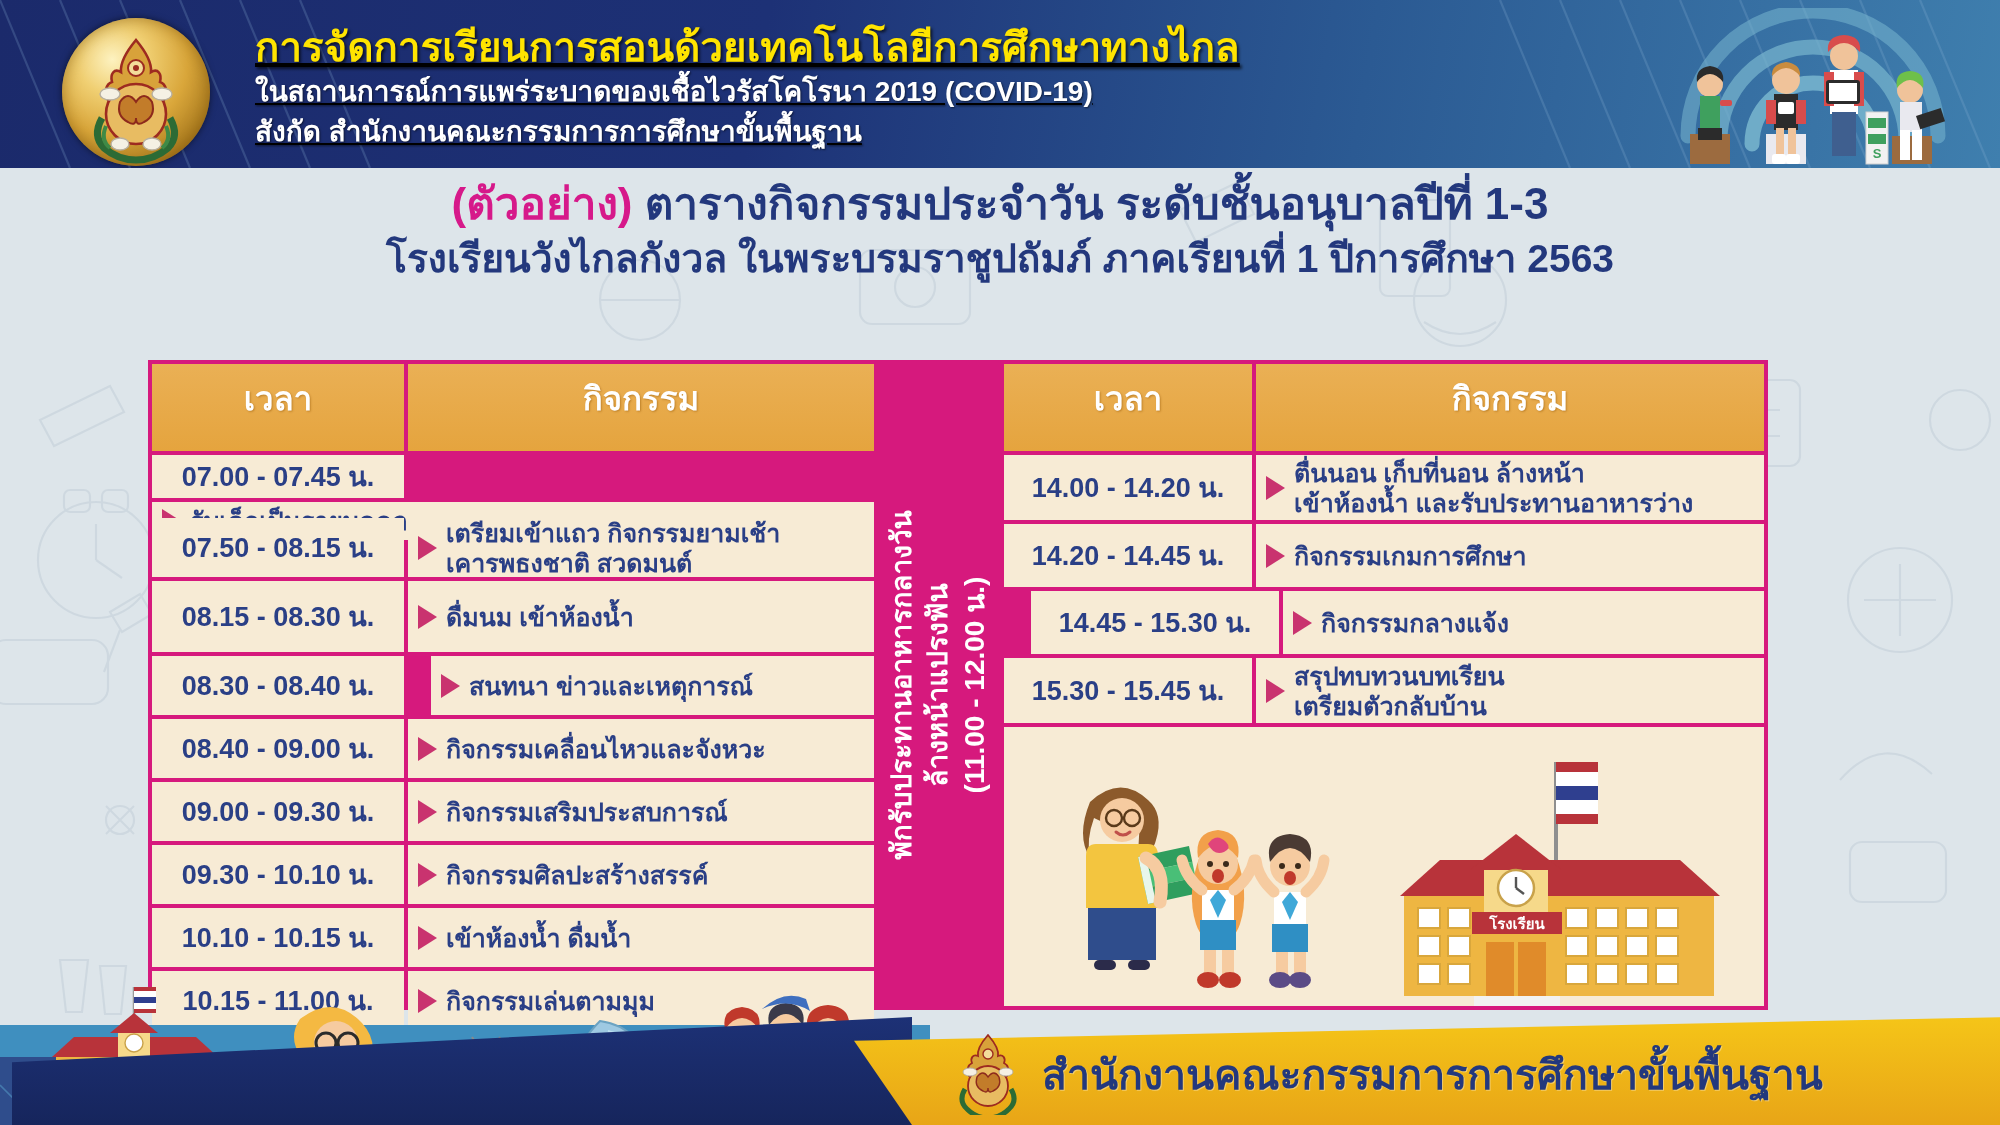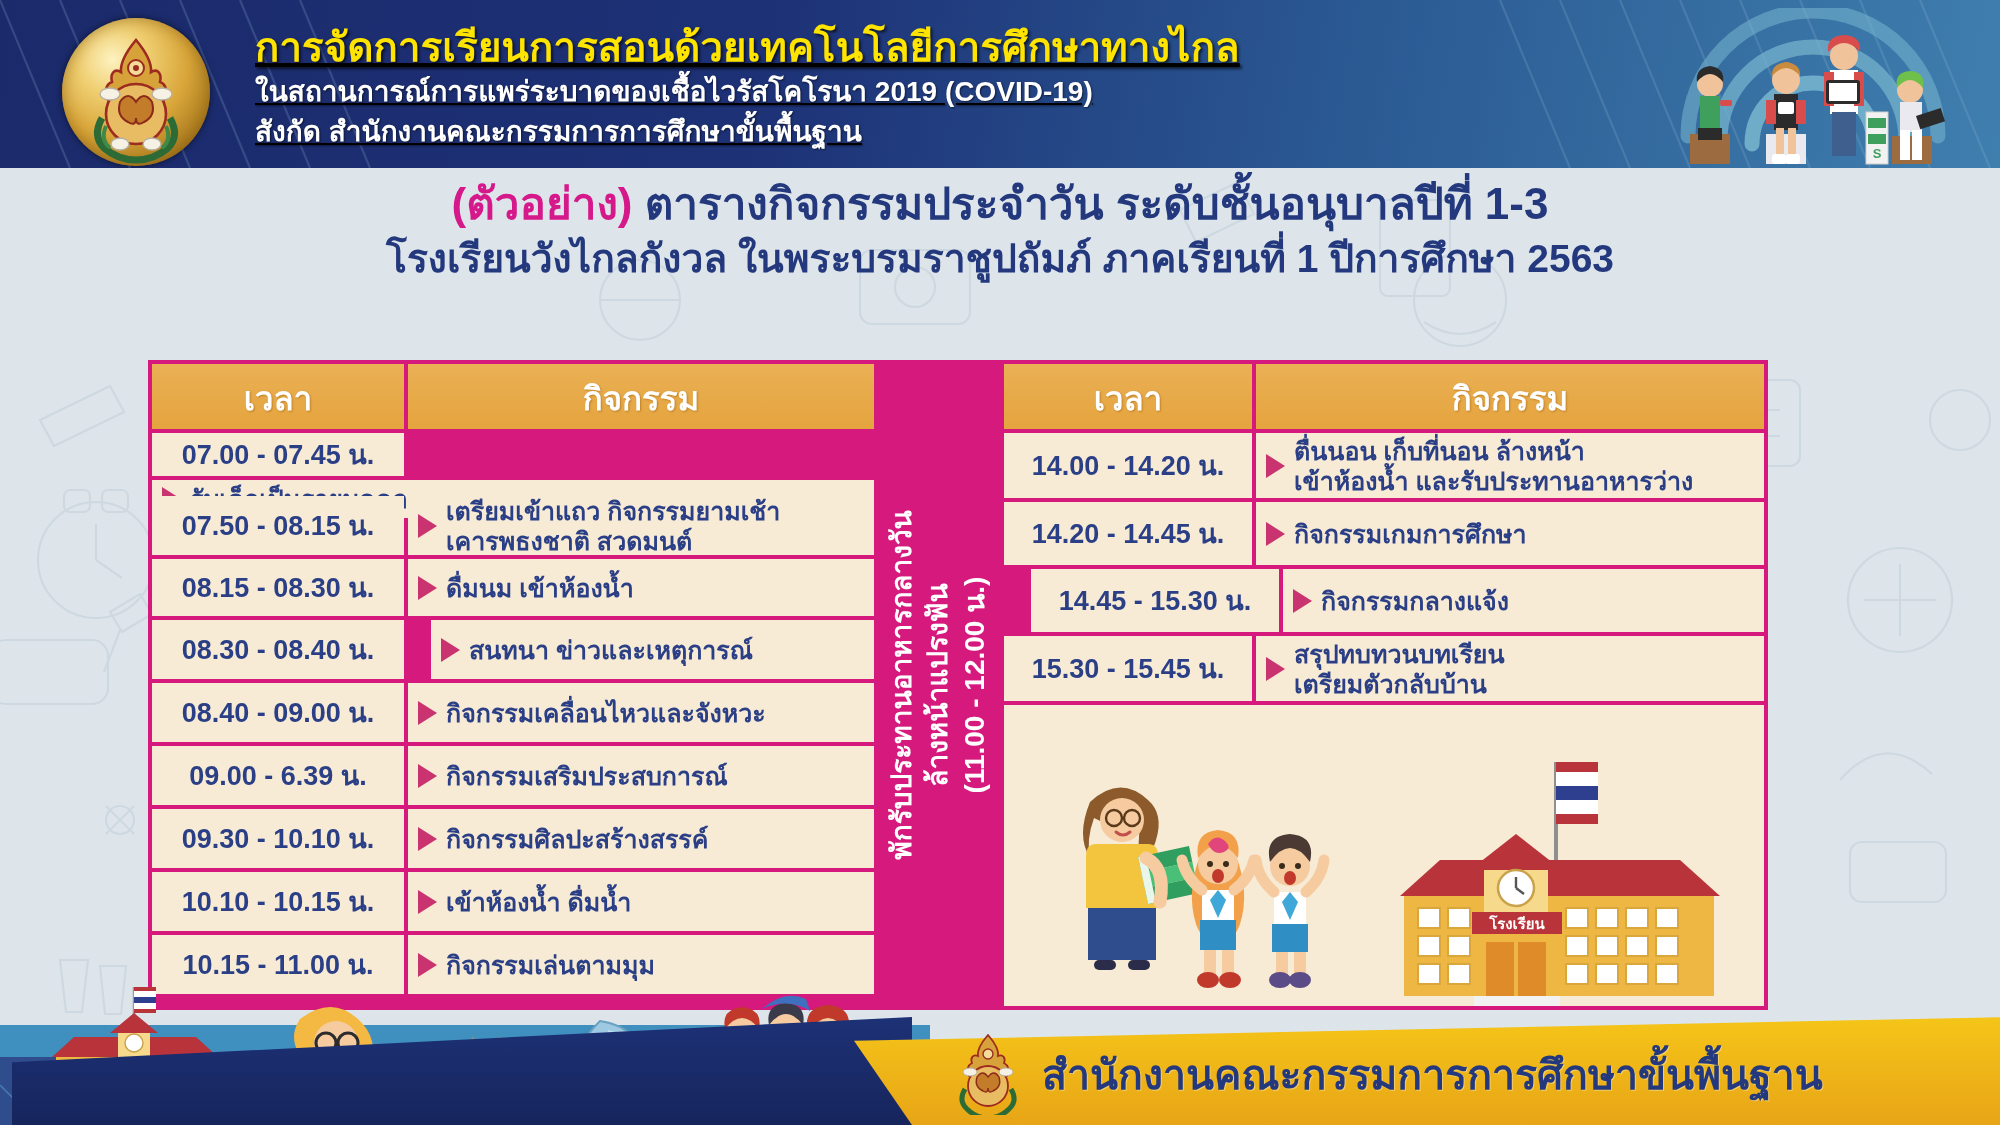--- a/index.html
+++ b/index.html
@@ -59,21 +59,21 @@
     transform:translate(-50%,-50%) rotate(-90deg);
     transform-origin:center center;
     white-space:nowrap; text-align:center;
     color:#fff; font-weight:bold; font-size:28px; line-height:1.3;
   }
 
   .thead { display:flex; background:#d6197d; gap:4px; padding:0; }
   .th {
     background:linear-gradient(#eab055,#e5a43e);
     color:#ffffff; font-weight:bold; font-size:33px;
-    text-align:center; padding:8px 0 4px;
+    text-align:center; padding:8px 0 26px;
     text-shadow:1px 1px 2px rgba(140,80,0,.45);
   }
   .tbl.left  .th.c1 { width:252px; }
   .tbl.left  .th.c2 { flex:1; }
   .tbl.right .th.c1 { width:248px; }
   .tbl.right .th.c2 { flex:1; }
 
   .row { display:flex; gap:4px; margin-top:4px; }
   .cell { background:#f7ebd5; display:flex; align-items:center; }
   .cell.time {
@@ -287,21 +287,21 @@
             <span class="act-text">รับเด็กเป็นรายบุคคล</span>
           </div>
         </div>
         <div class="row" style="height: 59px;">
           <div class="cell time">07.50 - 08.15 น.</div>
           <div class="cell act">
             <span class="tri"></span>
             <span class="act-text">เตรียมเข้าแถว กิจกรรมยามเช้า<br>เคารพธงชาติ สวดมนต์</span>
           </div>
         </div>
-        <div class="row" style="height: 57px;">
+        <div class="row" style="height: 71px;">
           <div class="cell time">08.15 - 08.30 น.</div>
           <div class="cell act">
             <span class="tri"></span>
             <span class="act-text">ดื่มนม เข้าห้องน้ำ</span>
           </div>
         </div>
         <div class="row" style="height: 59px; gap: 27px;">
           <div class="cell time">08.30 - 08.40 น.</div>
           <div class="cell act">
             <span class="tri"></span>
@@ -309,21 +309,21 @@
           </div>
         </div>
         <div class="row" style="height: 59px;">
           <div class="cell time">08.40 - 09.00 น.</div>
           <div class="cell act">
             <span class="tri"></span>
             <span class="act-text">กิจกรรมเคลื่อนไหวและจังหวะ</span>
           </div>
         </div>
         <div class="row" style="height: 59px;">
-          <div class="cell time">09.00 - 6.39 น.</div>
+          <div class="cell time">09.00 - 09.30 น.</div>
           <div class="cell act">
             <span class="tri"></span>
             <span class="act-text">กิจกรรมเสริมประสบการณ์</span>
           </div>
         </div>
         <div class="row" style="height: 59px;">
           <div class="cell time">09.30 - 10.10 น.</div>
           <div class="cell act">
             <span class="tri"></span>
             <span class="act-text">กิจกรรมศิลปะสร้างสรรค์</span>

